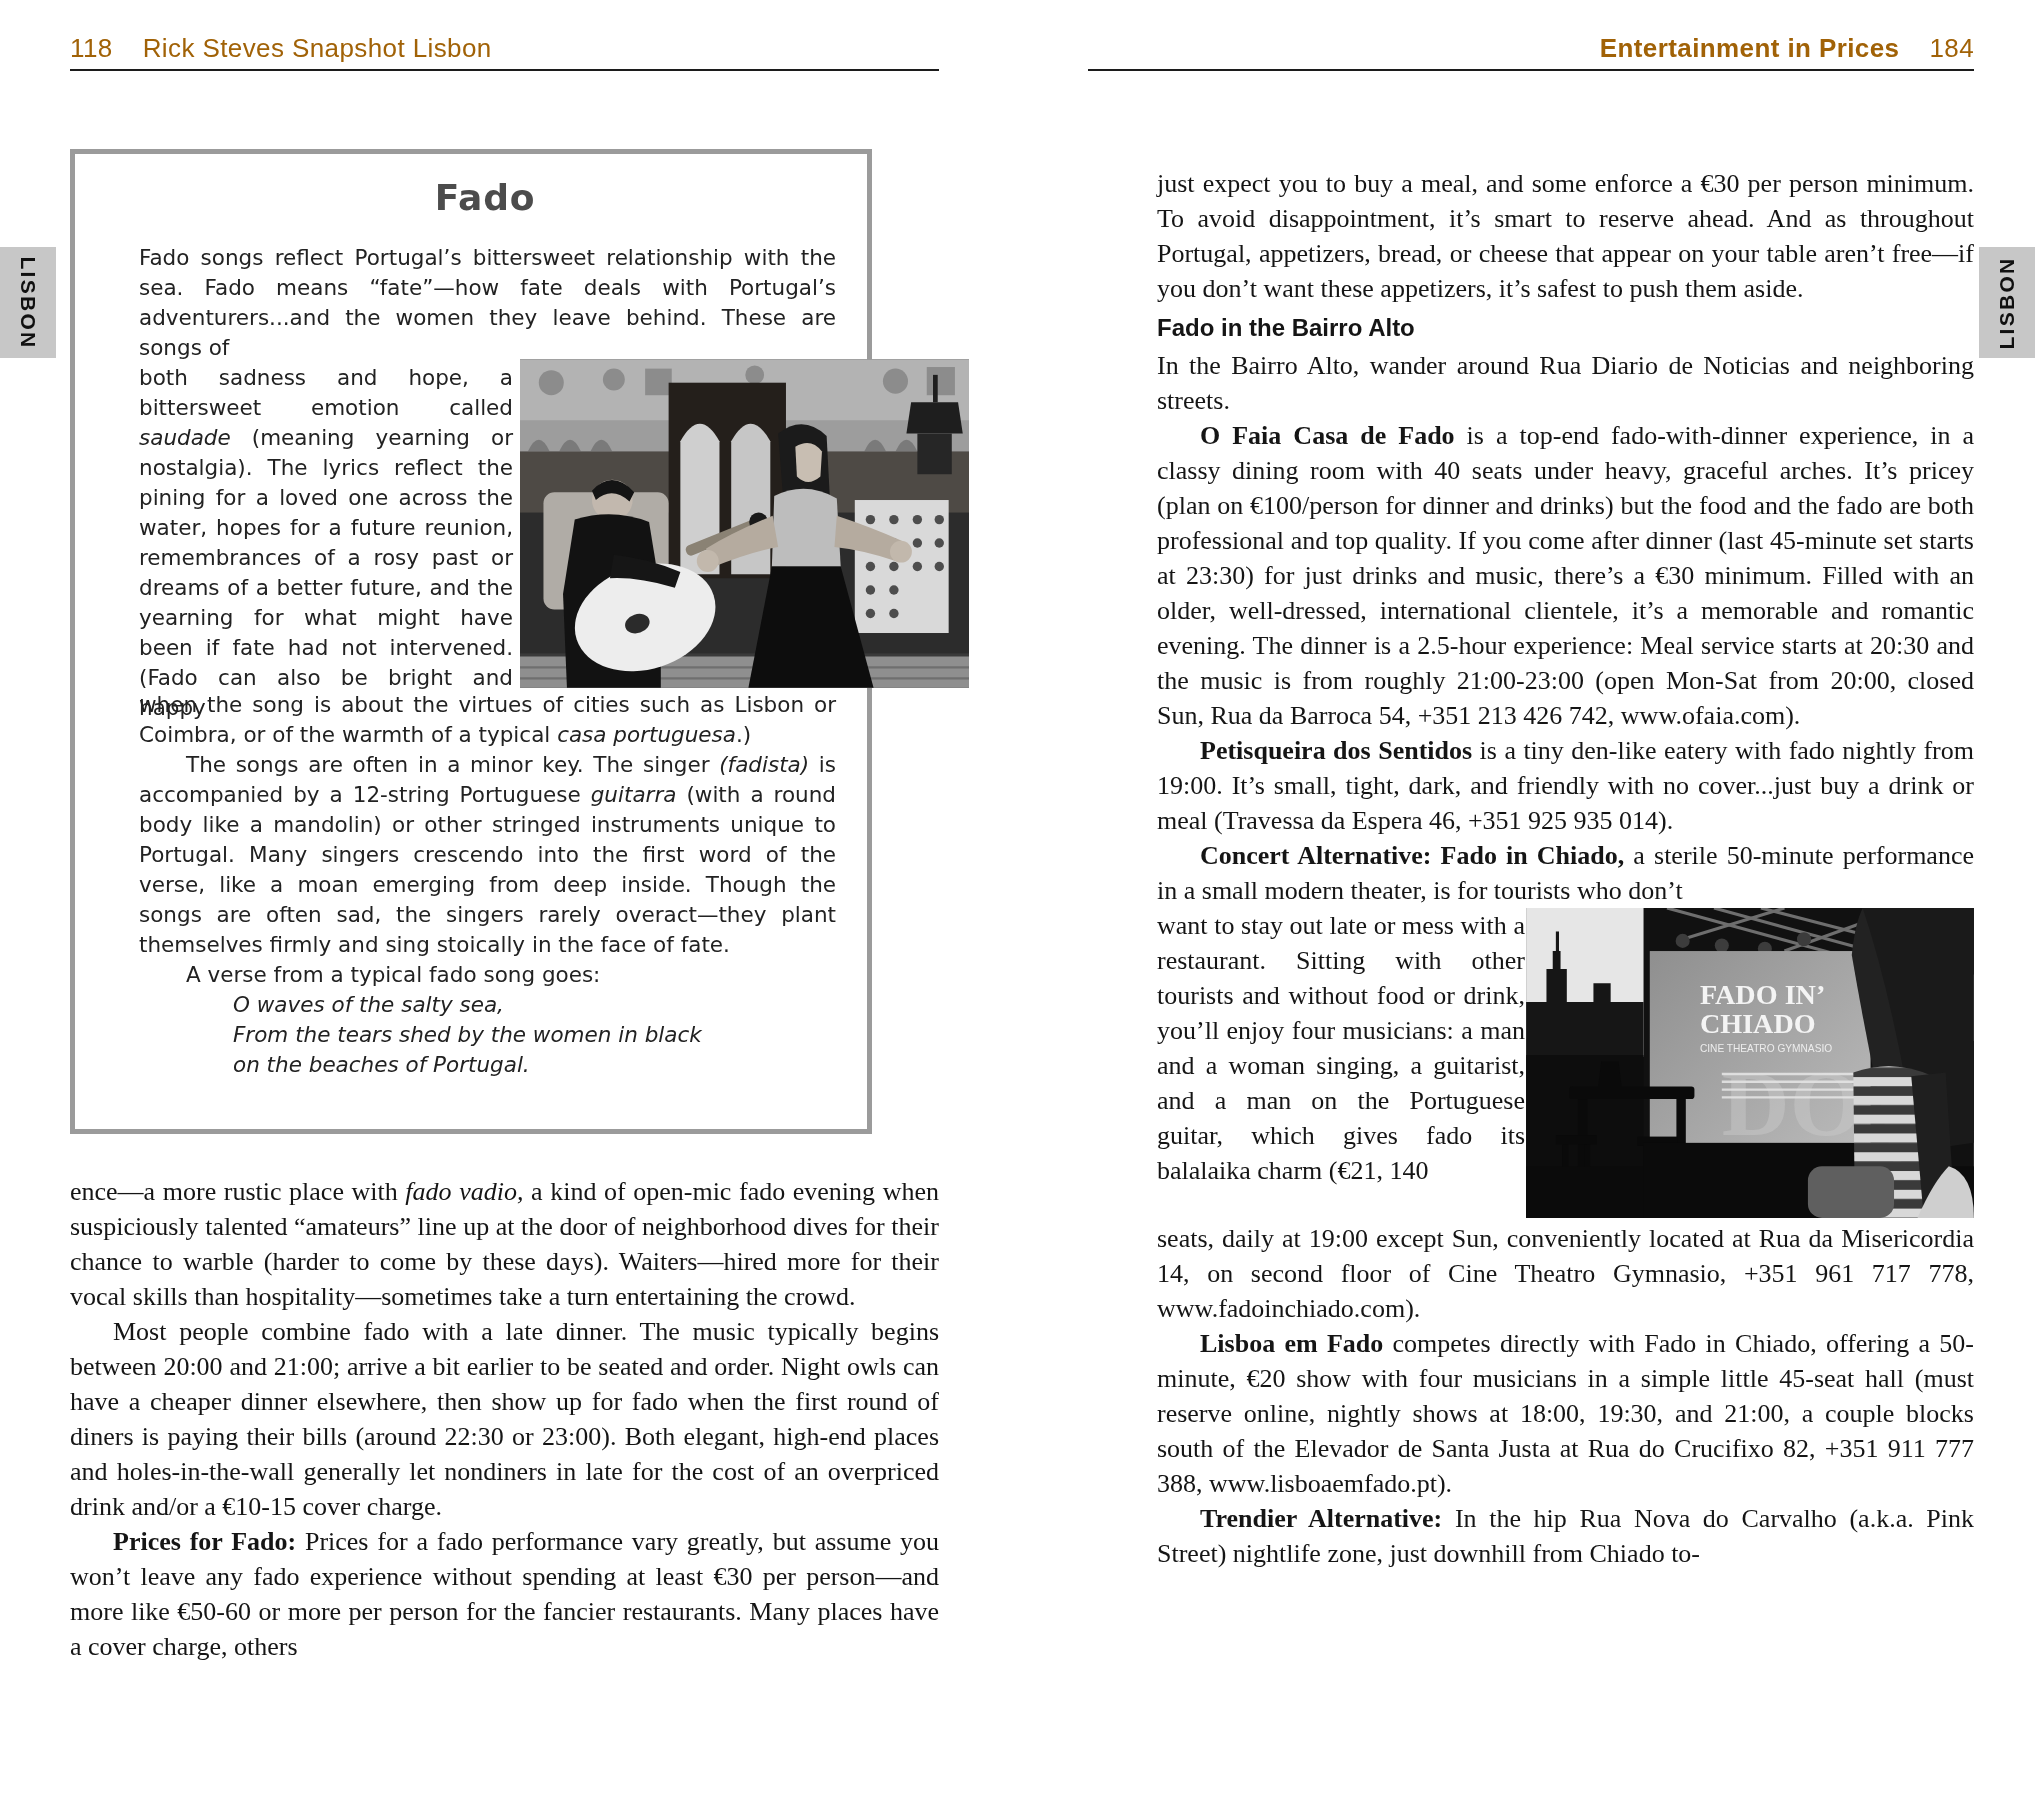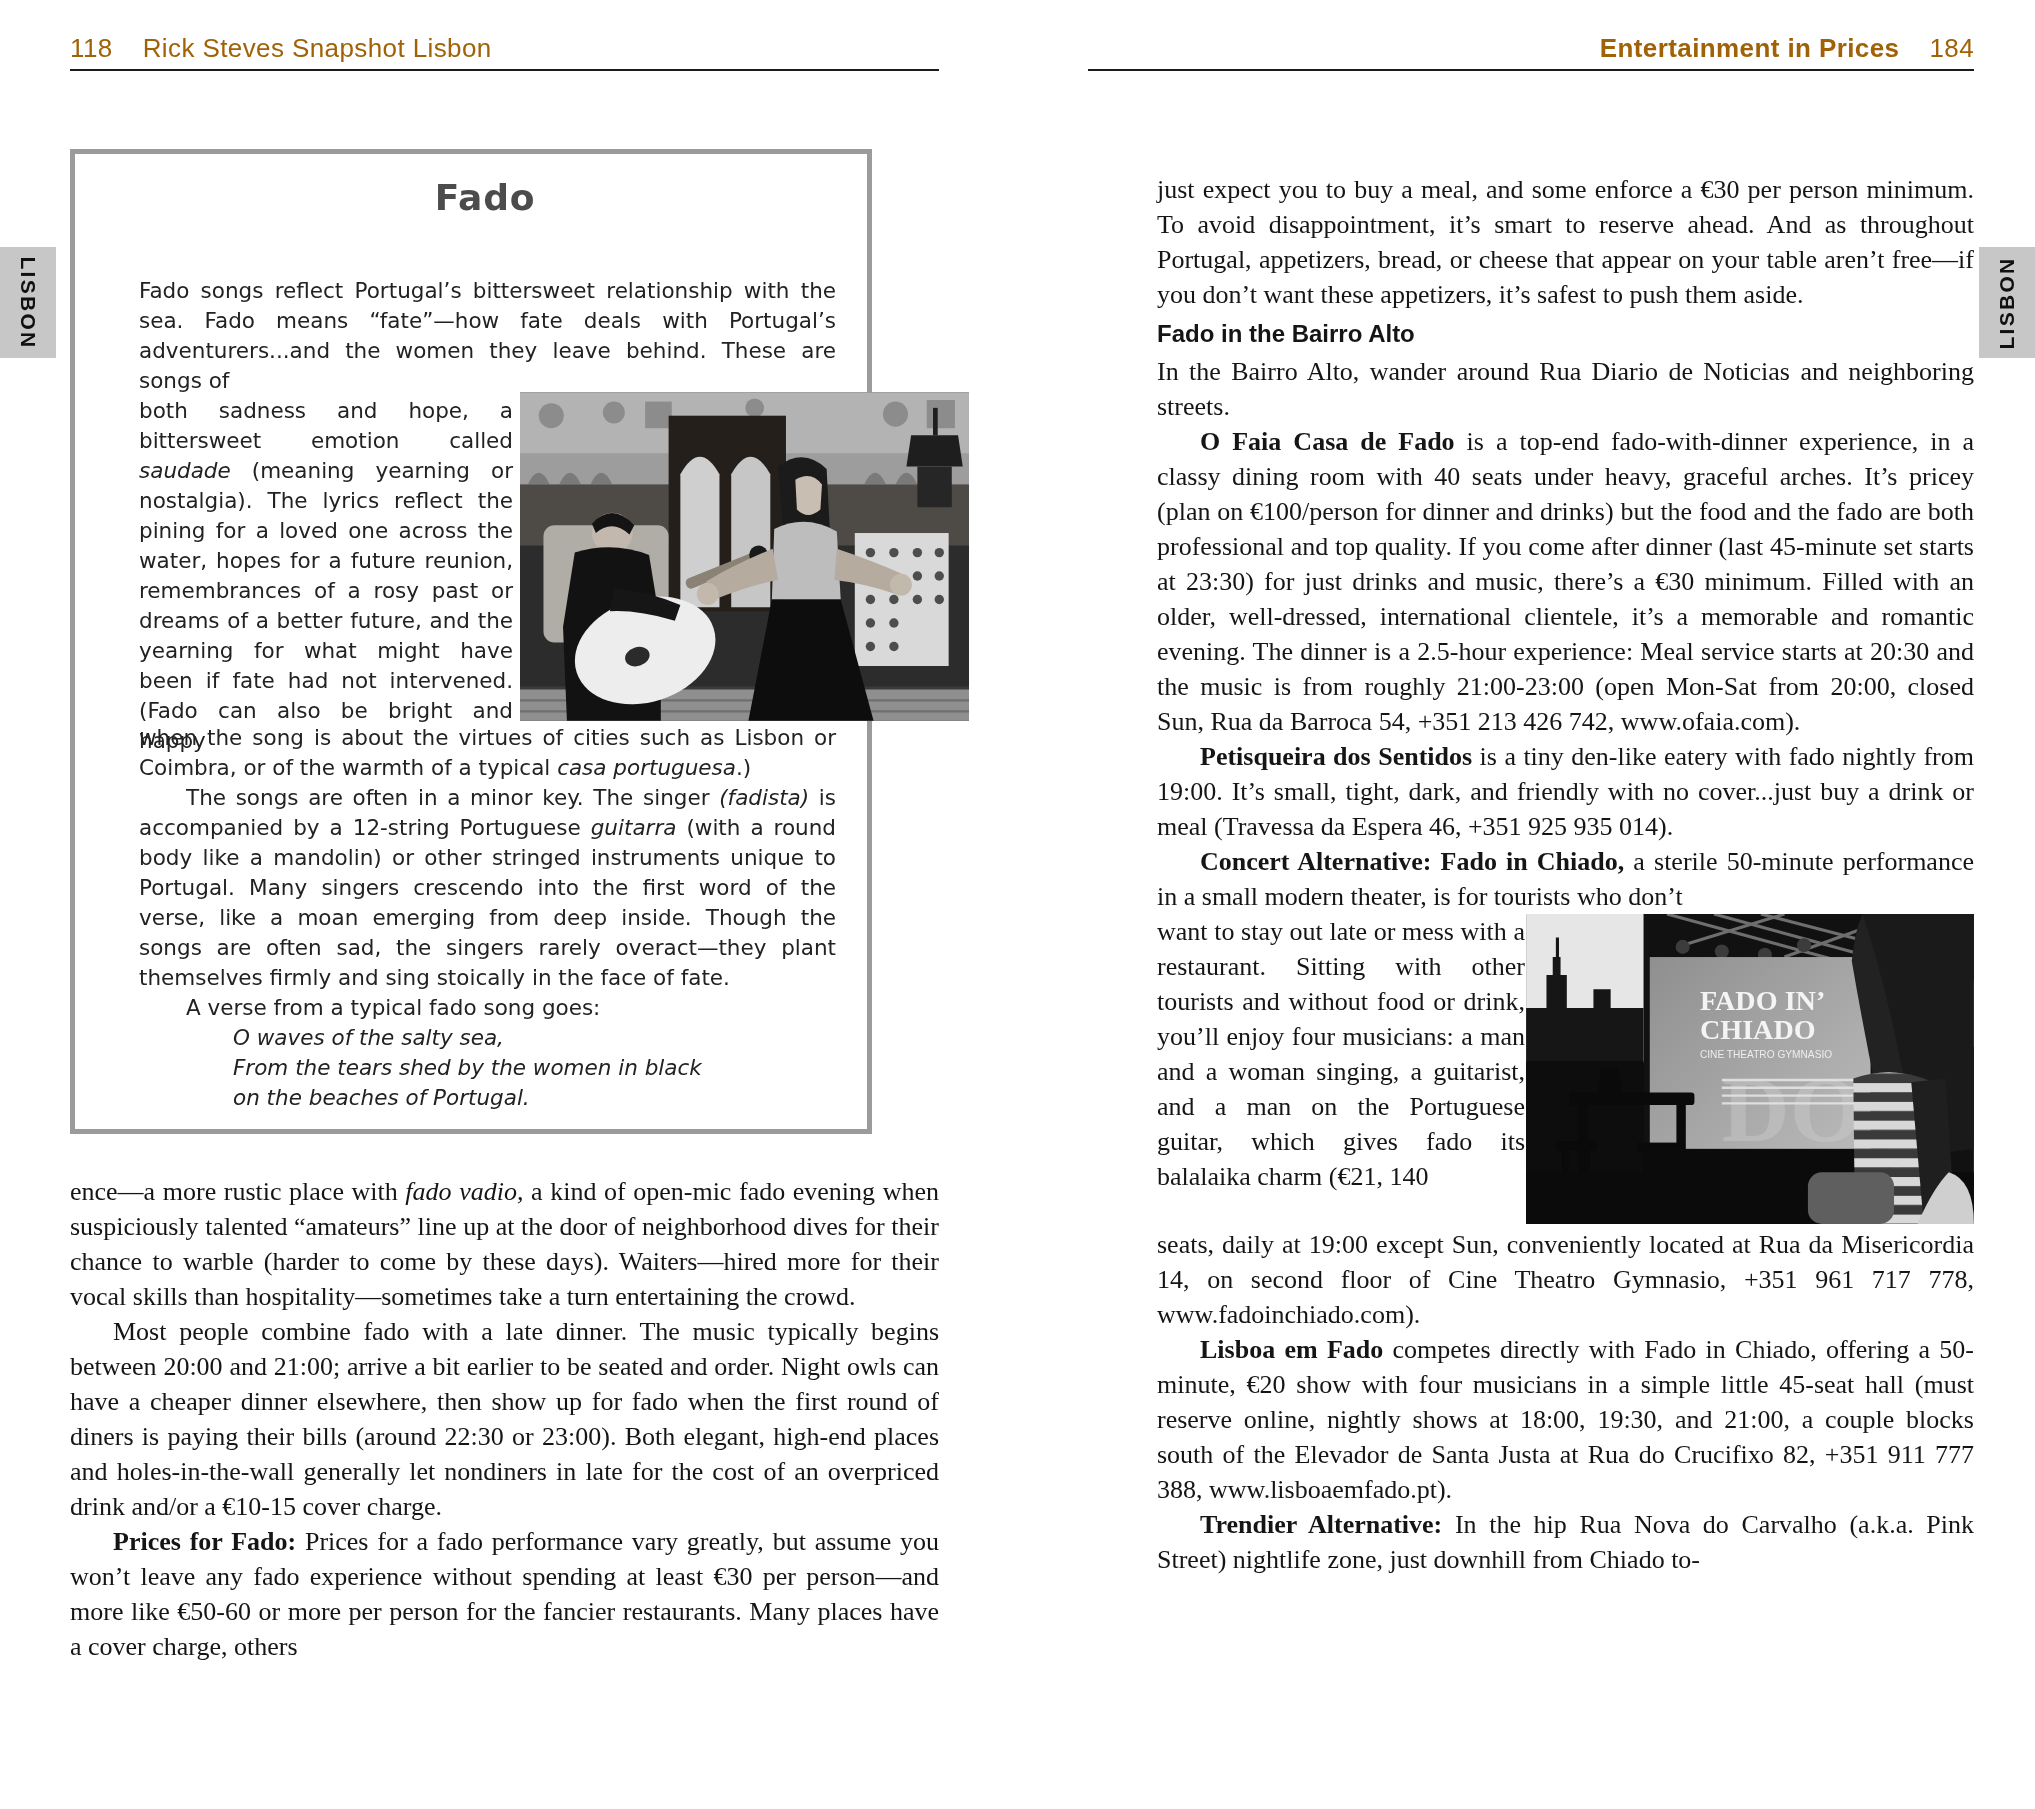--- a/index.html
+++ b/index.html
@@ -25,32 +25,32 @@
   .side-tab span{font-family:"Liberation Sans",sans-serif;font-weight:700;font-size:21px;
                  letter-spacing:2.3px;color:#101010;white-space:nowrap;}
   .tab-left span{transform:rotate(90deg);}
   .tab-right span{transform:rotate(-90deg);}
   
   .fado-box{position:absolute;left:70px;top:149px;width:802px;height:985px;
             border:5.5px solid #9b9b9b;box-sizing:border-box;background:#fff;
             font-family:"DejaVu Sans",sans-serif;font-size:21.5px;line-height:30px;color:#222;padding-left:28px;}
   .box-title{margin-top:22px;text-align:center;font-weight:700;font-size:36px;line-height:44px;
              color:#4c4c4c;letter-spacing:0.8px;}
-  .bx-wide{margin:56px 31px 0 36px;text-align:justify;}
+  .bx-wide{margin:23px 31px 0 36px;text-align:justify;}
   .bx-row{position:relative;margin:0 31px 0 36px;}
   .bx-narrow{width:374px;height:327px;text-align:justify;overflow:visible;}
   .bx-photo{position:absolute;left:381px;top:-3.9px;width:449px;height:329px;}
   .bx-tail{margin:0 31px 0 36px;text-align:justify;}
   .bx-p2{margin:0 31px 0 36px;text-indent:47px;text-align:justify;}
   .bx-lead{margin:0 31px 0 83px;}
   .bx-verse{margin-left:130px;font-style:italic;}
   
   .body-col{position:absolute;text-align:justify;font-size:26px;line-height:35px;}
   .col-left{left:70px;top:1174px;width:869px;}
-  .col-right{left:1157px;top:172px;width:817px;}
+  .col-right{left:1157px;top:166px;width:817px;}
   .ind{text-indent:43px;}
   .subhead{font-family:"Liberation Sans",sans-serif;font-weight:700;font-size:24px;
            line-height:31px;margin-top:6px;margin-bottom:4.7px;text-align:left;text-indent:0;}
   .seg-b{font-weight:bold;}
   .seg-i{font-style:italic;}
   .wrap-block{position:relative;}
   .wrap-narrow{width:368px;height:313px;text-align:justify;overflow:visible;}
   .wrap-photo{position:absolute;left:369px;top:70px;width:448px;height:380px;}
   svg{display:block;}
 </style>

